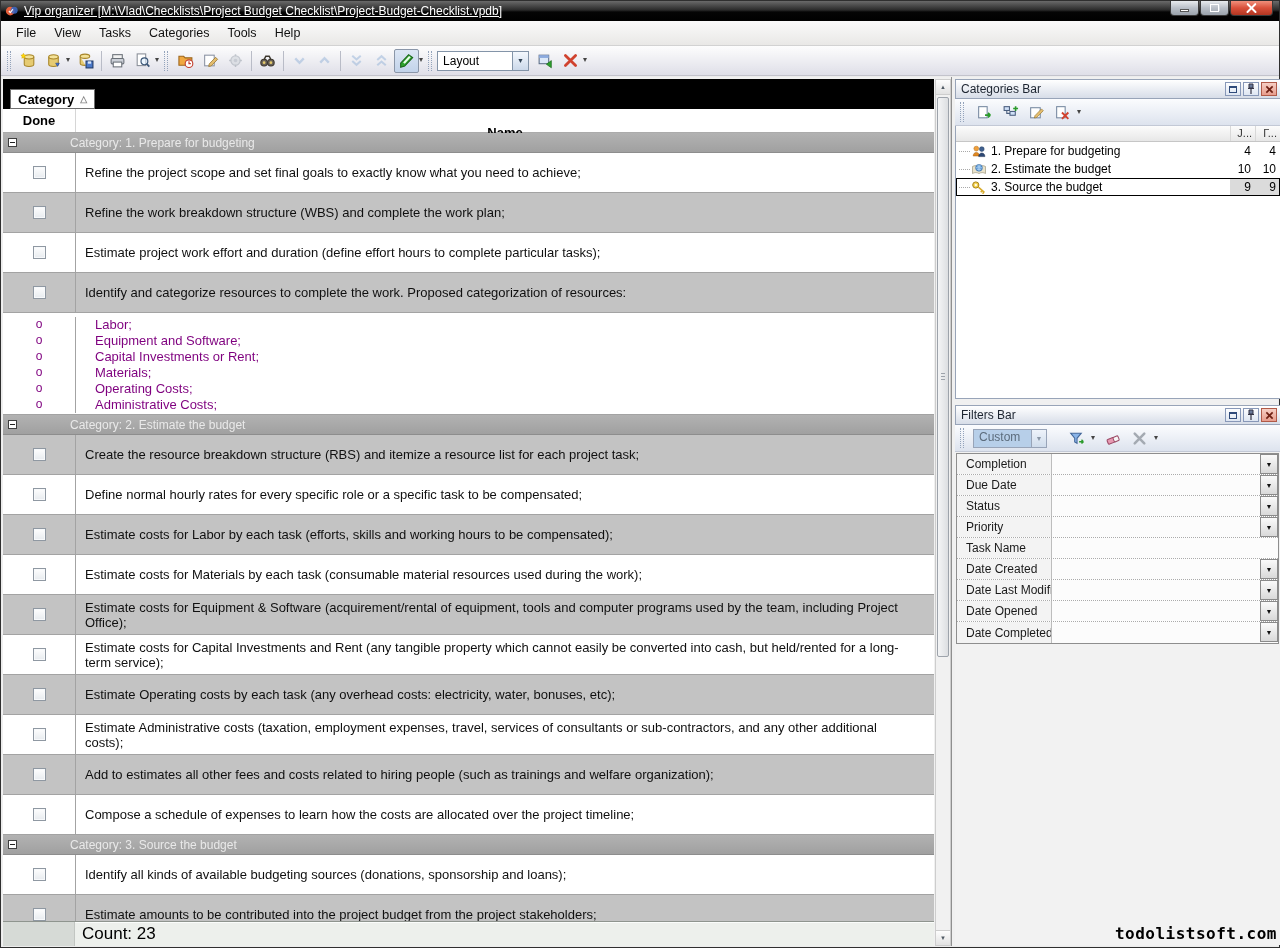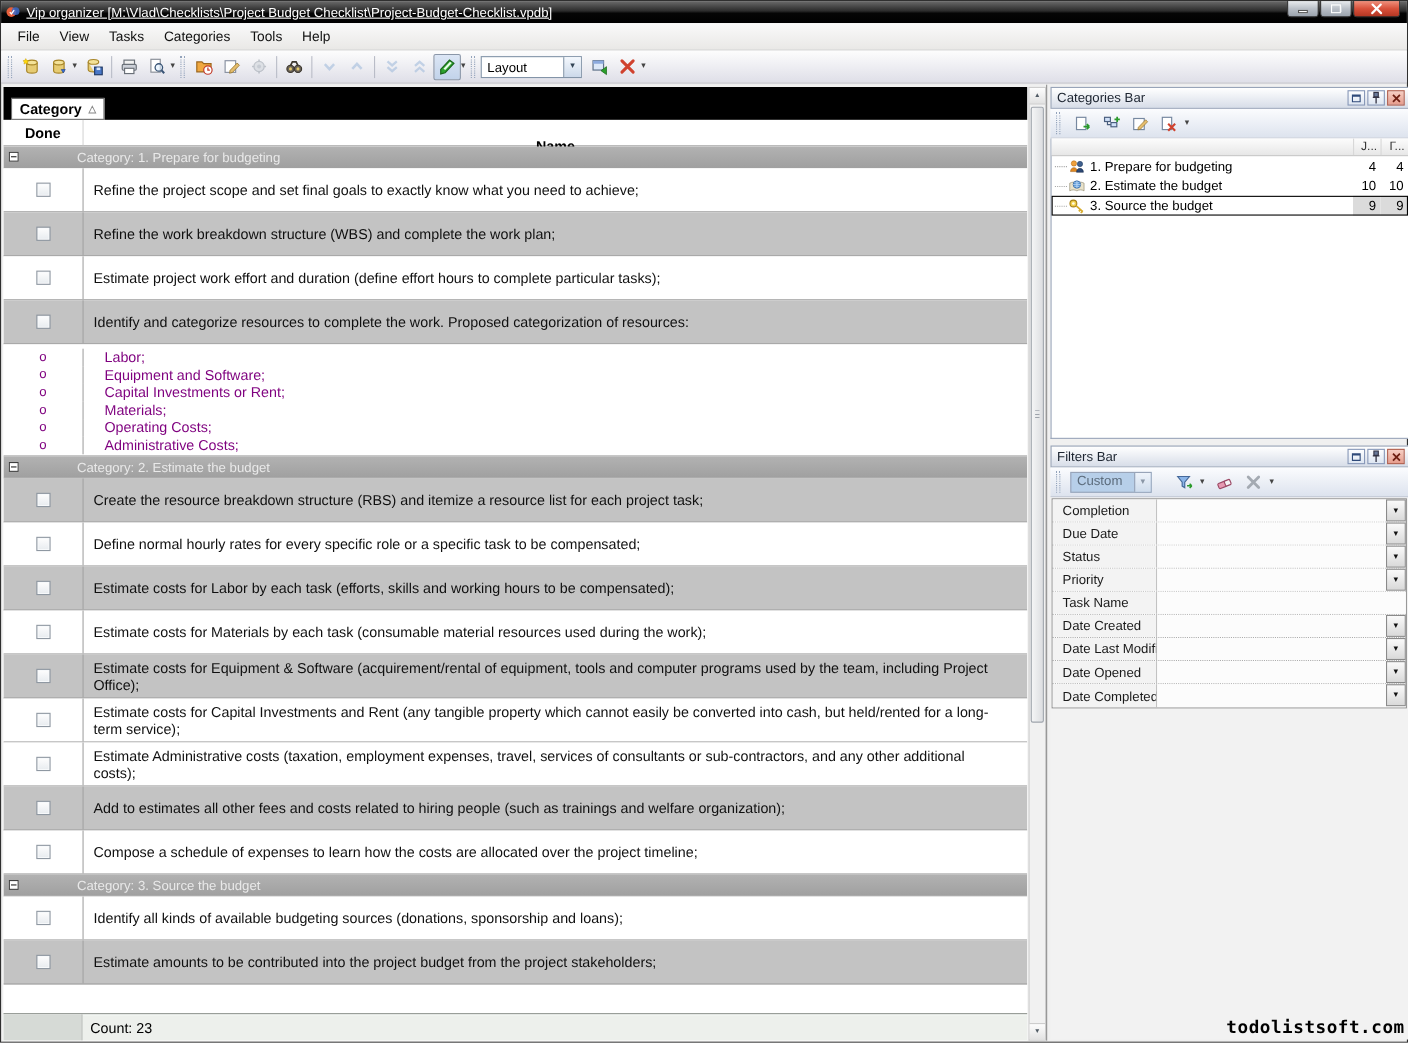--- a/index.html
+++ b/index.html
@@ -54,21 +54,21 @@
   .minus-box::after { content:""; position:absolute; left:1px; right:1px; top:3px; height:1px; background:#222; }
   .task-row { display:flex; height:40px; background:#fff; border-bottom:1px solid #a3a3a3; }
   .task-row.gray { background:#c3c3c3; }
   .done-cell { flex:0 0 73px; border-right:1px solid #a3a3a3; display:flex; align-items:center; justify-content:center; }
   .checkbox { width:13px; height:13px; border:1px solid #8f98a2; background:linear-gradient(#fefefe,#e7ebef); box-shadow:inset 0 0 0 1px #f7f9fb; }
   .name-cell { flex:1; display:flex; align-items:center; padding:2px 18px 2px 9px; font-size:13px; color:#101010; line-height:15px; }
   .bullets-row { height:102px; border-bottom:1px solid #a3a3a3; background:#fff; padding-top:4px; }
   .bline { display:flex; height:16px; font-size:13px; }
   .o-cell { flex:0 0 73px; border-right:1px solid #a3a3a3; text-align:center; color:#7f007f; font-size:12px; }
   .b-text { padding-left:19px; color:#7f007f; }
-  .summary { position:absolute; left:0; right:0; bottom:0; height:25px; background:#edf0ec; border-top:1px solid #8f958f; box-shadow:inset 1px 1px 0 #fbfdfb; display:flex; align-items:center; font-size:13px; }
+  .summary { position:absolute; left:0; right:0; bottom:0; height:25px; background:#edf0ec; border-top:1px solid #8f958f; box-shadow:inset 1px 1px 0 #fbfdfb; display:flex; align-items:center; font-size:17px; }
   .summary-left { flex:0 0 72px; height:100%; background:#d6dad6; border-right:1px solid #c2c6c2; }
   .summary-text { padding-left:7px; color:#000; }
 
   
   .vscroll { position:absolute; left:933px; top:2px; width:16px; height:867px; background:#f1f1f1; border:1px solid #cdcdcd; }
   .vs-btn { position:absolute; left:0; right:0; height:15px; display:flex; align-items:center; justify-content:center; font-size:6px; color:#505a64; background:linear-gradient(#fdfdfd,#e2e2e2); border-bottom:1px solid #cdcdcd; }
   .vs-btn.down { bottom:0; top:auto; border-bottom:none; border-top:1px solid #cdcdcd; }
   .vs-thumb { position:absolute; left:1px; right:1px; top:17px; height:560px; background:linear-gradient(90deg,#f4f5f6,#dcdee1); border:1px solid #9da3ab; border-radius:2px; }
   .vs-grip { position:absolute; left:3px; right:3px; top:50%; margin-top:-4px; height:7px; background:repeating-linear-gradient(180deg,#9da3ab 0 1px,transparent 1px 3px); }
 
@@ -362,20 +362,26 @@
               <span class="checkbox"></span>
             </div>
             <div class="name-cell">Estimate costs for Equipment &amp; Software (acquirement/rental of equipment, tools and computer programs used by the team, including Project Office);</div>
           </div>
           <div class="task-row ">
             <div class="done-cell">
               <span class="checkbox"></span>
             </div>
             <div class="name-cell">Estimate costs for Capital Investments and Rent (any tangible property which cannot easily be converted into cash, but held/rented for a long-term service);</div>
           </div>
+          <div class="task-row gray">
+            <div class="done-cell">
+              <span class="checkbox"></span>
+            </div>
+            <div class="name-cell">Estimate Operating costs by each task (any overhead costs: electricity, water, bonuses, etc);</div>
+          </div>
           <div class="task-row ">
             <div class="done-cell">
               <span class="checkbox"></span>
             </div>
             <div class="name-cell">Estimate Administrative costs (taxation, employment expenses, travel, services of consultants or sub-contractors, and any other additional costs);</div>
           </div>
           <div class="task-row gray">
             <div class="done-cell">
               <span class="checkbox"></span>
             </div>

